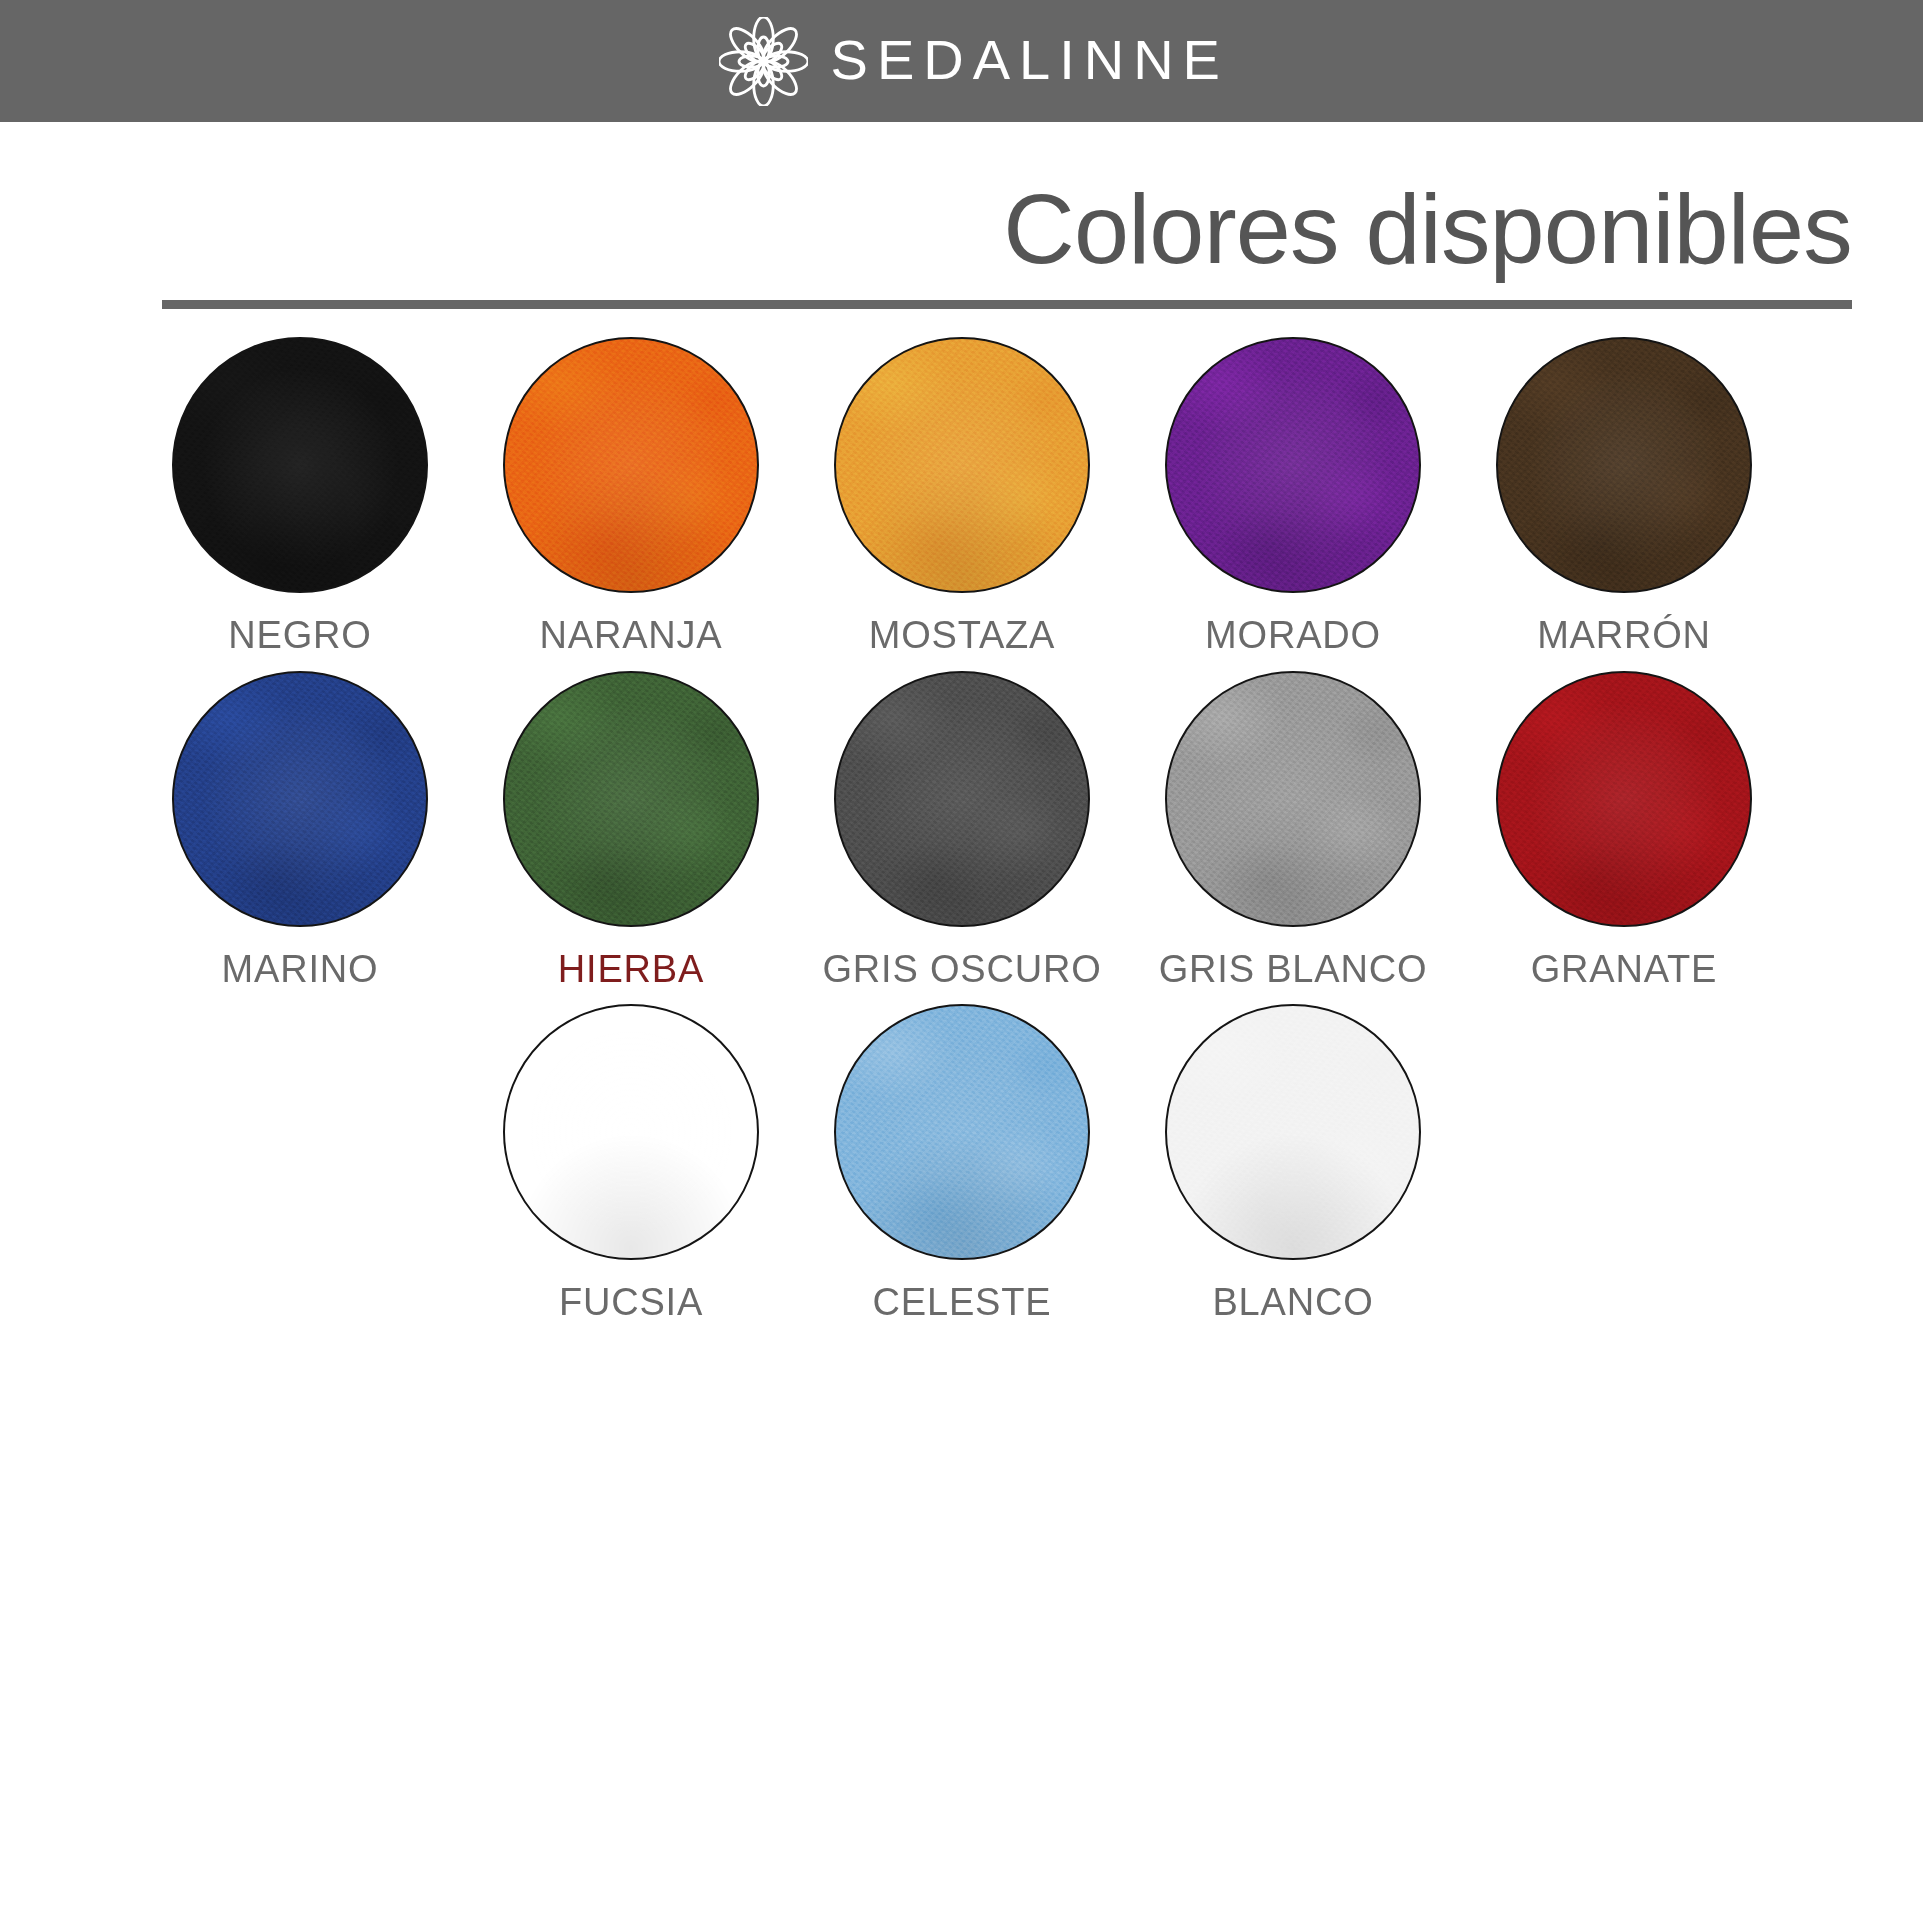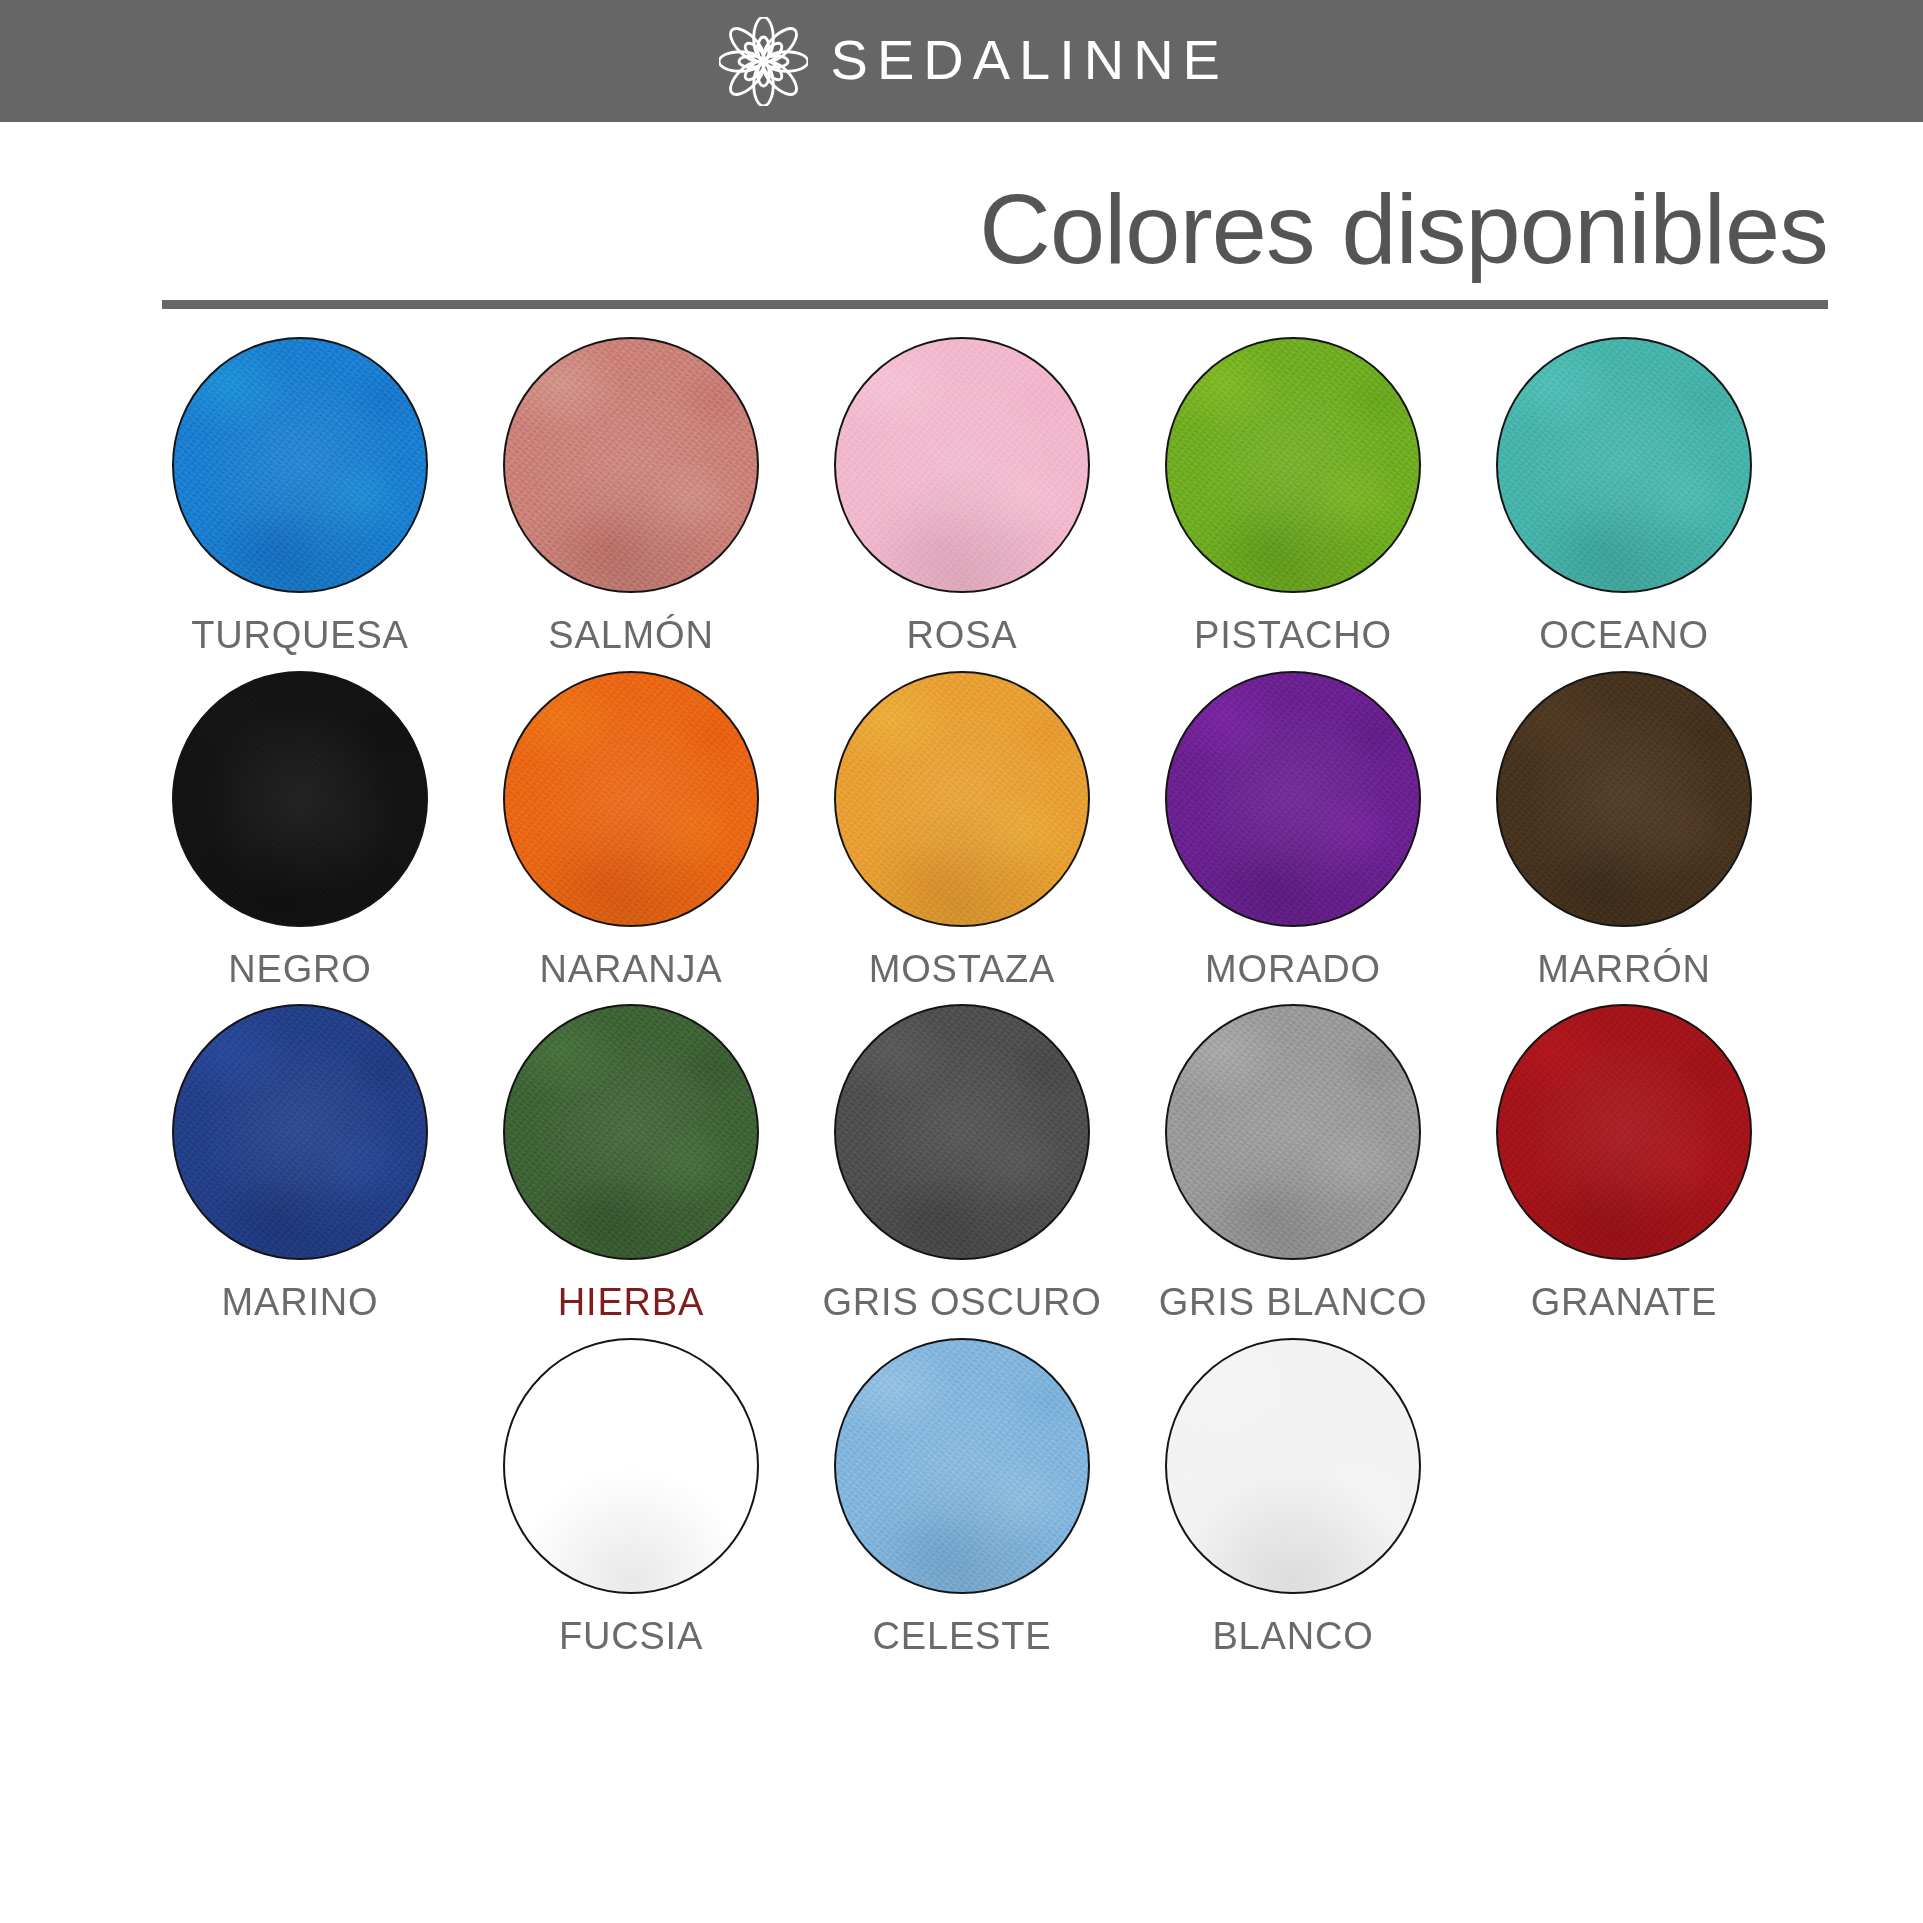--- a/index.html
+++ b/index.html
@@ -27,21 +27,21 @@
     letter-spacing:9px;
     font-weight:400;
     line-height:1;
     white-space:nowrap;
     transform:translateY(-1.5px);
   }
 
   
   .title-wrap {
     width:1924px;
-    padding:53px 96px 0 162px;
+    padding:53px 72px 0 162px;
   }
   .page-title {
     text-align:right;
     font-size:99px;
     font-weight:400;
     color:#555555;
     line-height:1.1;
     letter-spacing:-0.8px;
   }
   .title-rule {
@@ -172,86 +172,64 @@
 </div>
 
 <div class="title-wrap">
   <h1 class="page-title">Colores disponibles</h1>
   <div class="title-rule"></div>
 </div>
 
 <div class="grid" id="swatch-grid">
     <div class="row">
       <div class="cell">
-        <div class="swatch" style="background: rgb(27, 127, 208); border-color: rgb(20, 20, 20);"></div>
-        <div class="label" style="color: rgb(106, 106, 106);">TURQUESA</div>
-      </div>
-      <div class="cell">
-        <div class="swatch" style="background: rgb(202, 130, 121); border-color: rgb(20, 20, 20);"></div>
-        <div class="label" style="color: rgb(106, 106, 106);">SALMÓN</div>
-      </div>
-      <div class="cell">
-        <div class="swatch" style="background: rgb(242, 185, 206); border-color: rgb(20, 20, 20);"></div>
-        <div class="label" style="color: rgb(106, 106, 106);">ROSA</div>
-      </div>
-      <div class="cell">
-        <div class="swatch" style="background: rgb(113, 173, 34); border-color: rgb(20, 20, 20);"></div>
-        <div class="label" style="color: rgb(106, 106, 106);">PISTACHO</div>
-      </div>
-      <div class="cell">
-        <div class="swatch" style="background: rgb(71, 180, 171); border-color: rgb(20, 20, 20);"></div>
-        <div class="label" style="color: rgb(106, 106, 106);">OCEANO</div>
+        <div class="swatch" style="background: rgb(19, 19, 19); border-color: rgb(20, 20, 20);"></div>
+        <div class="label" style="color: rgb(106, 106, 106);">NEGRO</div>
+      </div>
+      <div class="cell">
+        <div class="swatch" style="background: rgb(234, 103, 21); border-color: rgb(20, 20, 20);"></div>
+        <div class="label" style="color: rgb(106, 106, 106);">NARANJA</div>
+      </div>
+      <div class="cell">
+        <div class="swatch" style="background: rgb(232, 160, 52); border-color: rgb(20, 20, 20);"></div>
+        <div class="label" style="color: rgb(106, 106, 106);">MOSTAZA</div>
+      </div>
+      <div class="cell">
+        <div class="swatch" style="background: rgb(107, 33, 145); border-color: rgb(20, 20, 20);"></div>
+        <div class="label" style="color: rgb(106, 106, 106);">MORADO</div>
+      </div>
+      <div class="cell">
+        <div class="swatch" style="background: rgb(71, 51, 31); border-color: rgb(20, 20, 20);"></div>
+        <div class="label" style="color: rgb(106, 106, 106);">MARRÓN</div>
       </div>
     </div>
     <div class="row">
       <div class="cell">
-        <div class="swatch" style="background: rgb(19, 19, 19); border-color: rgb(20, 20, 20);"></div>
-        <div class="label" style="color: rgb(106, 106, 106);">NEGRO</div>
-      </div>
-      <div class="cell">
-        <div class="swatch" style="background: rgb(234, 103, 21); border-color: rgb(20, 20, 20);"></div>
-        <div class="label" style="color: rgb(106, 106, 106);">NARANJA</div>
-      </div>
-      <div class="cell">
-        <div class="swatch" style="background: rgb(232, 160, 52); border-color: rgb(20, 20, 20);"></div>
-        <div class="label" style="color: rgb(106, 106, 106);">MOSTAZA</div>
-      </div>
-      <div class="cell">
-        <div class="swatch" style="background: rgb(107, 33, 145); border-color: rgb(20, 20, 20);"></div>
-        <div class="label" style="color: rgb(106, 106, 106);">MORADO</div>
-      </div>
-      <div class="cell">
-        <div class="swatch" style="background: rgb(71, 51, 31); border-color: rgb(20, 20, 20);"></div>
-        <div class="label" style="color: rgb(106, 106, 106);">MARRÓN</div>
+        <div class="swatch" style="background: rgb(36, 64, 138); border-color: rgb(20, 20, 20);"></div>
+        <div class="label" style="color: rgb(106, 106, 106);">MARINO</div>
+      </div>
+      <div class="cell">
+        <div class="swatch" style="background: rgb(63, 99, 54); border-color: rgb(20, 20, 20);"></div>
+        <div class="label" style="color: #7f1d1d;">HIERBA</div>
+      </div>
+      <div class="cell">
+        <div class="swatch" style="background: rgb(79, 79, 79); border-color: rgb(20, 20, 20);"></div>
+        <div class="label" style="color: rgb(106, 106, 106);">GRIS OSCURO</div>
+      </div>
+      <div class="cell">
+        <div class="swatch" style="background: rgb(154, 154, 154); border-color: rgb(20, 20, 20);"></div>
+        <div class="label" style="color: rgb(106, 106, 106);">GRIS BLANCO</div>
+      </div>
+      <div class="cell">
+        <div class="swatch" style="background: rgb(164, 20, 26); border-color: rgb(20, 20, 20);"></div>
+        <div class="label" style="color: rgb(106, 106, 106);">GRANATE</div>
       </div>
     </div>
     <div class="row">
       <div class="cell">
-        <div class="swatch" style="background: rgb(36, 64, 138); border-color: rgb(20, 20, 20);"></div>
-        <div class="label" style="color: rgb(106, 106, 106);">MARINO</div>
-      </div>
-      <div class="cell">
-        <div class="swatch" style="background: rgb(63, 99, 54); border-color: rgb(20, 20, 20);"></div>
-        <div class="label" style="color: #7f1d1d;">HIERBA</div>
-      </div>
-      <div class="cell">
-        <div class="swatch" style="background: rgb(79, 79, 79); border-color: rgb(20, 20, 20);"></div>
-        <div class="label" style="color: rgb(106, 106, 106);">GRIS OSCURO</div>
-      </div>
-      <div class="cell">
-        <div class="swatch" style="background: rgb(154, 154, 154); border-color: rgb(20, 20, 20);"></div>
-        <div class="label" style="color: rgb(106, 106, 106);">GRIS BLANCO</div>
-      </div>
-      <div class="cell">
-        <div class="swatch" style="background: rgb(164, 20, 26); border-color: rgb(20, 20, 20);"></div>
-        <div class="label" style="color: rgb(106, 106, 106);">GRANATE</div>
-      </div>
-    </div>
-    <div class="row">
-      <div class="cell">
         <div class="swatch" style="border-color: rgb(20, 20, 20);"></div>
         <div class="label" style="color: rgb(106, 106, 106);">FUCSIA</div>
       </div>
       <div class="cell">
         <div class="swatch" style="background: rgb(131, 182, 221); border-color: rgb(20, 20, 20);"></div>
         <div class="label" style="color: rgb(106, 106, 106);">CELESTE</div>
       </div>
       <div class="cell">
         <div class="swatch" style="background: rgb(243, 243, 243); border-color: rgb(20, 20, 20);"></div>
         <div class="label" style="color: rgb(106, 106, 106);">BLANCO</div>

